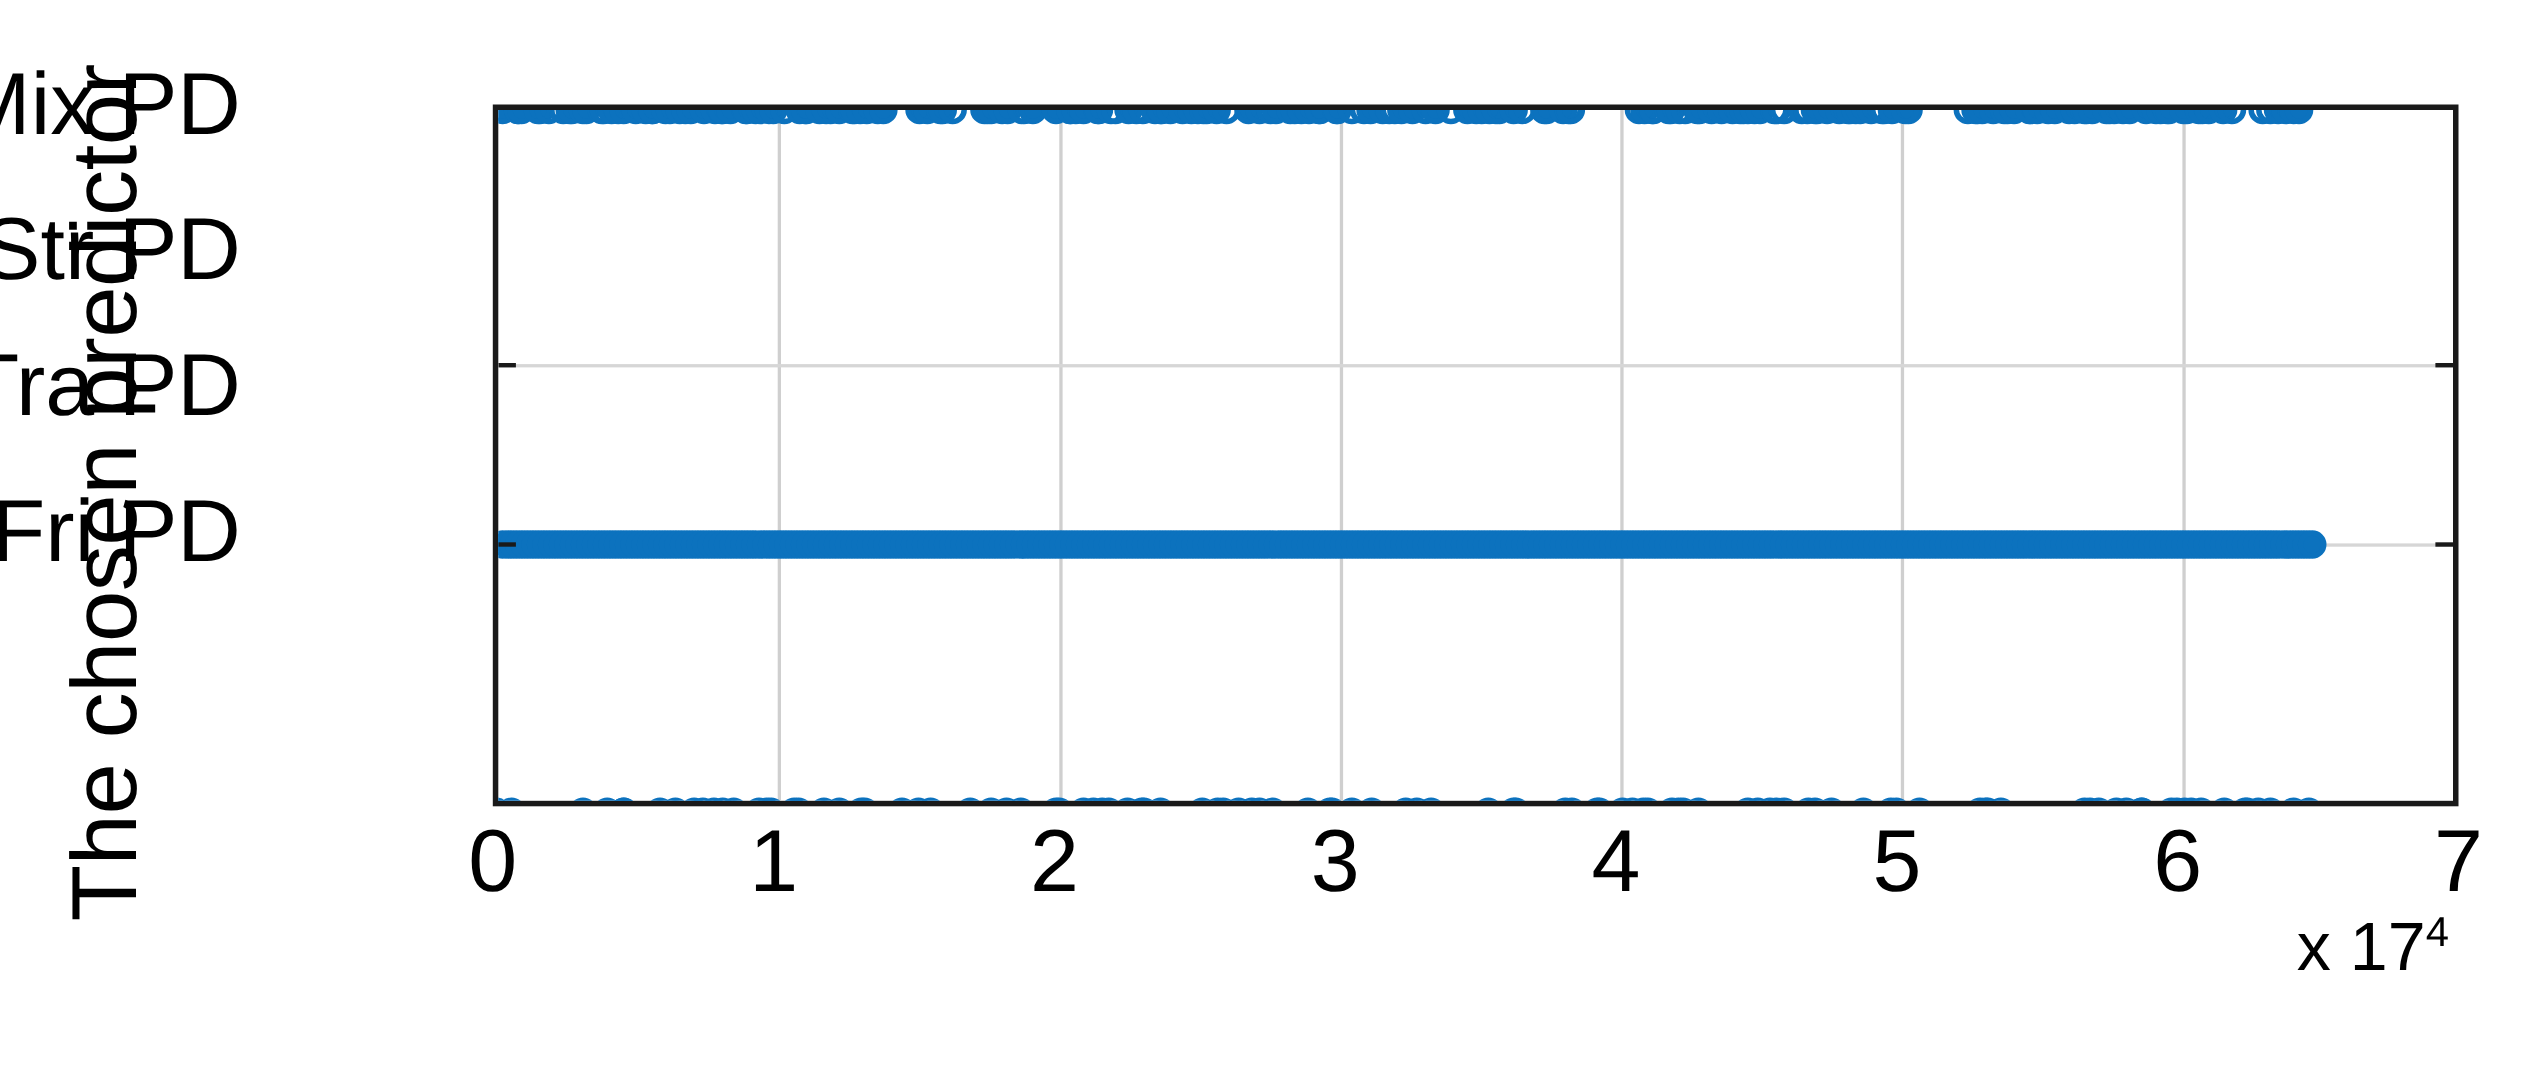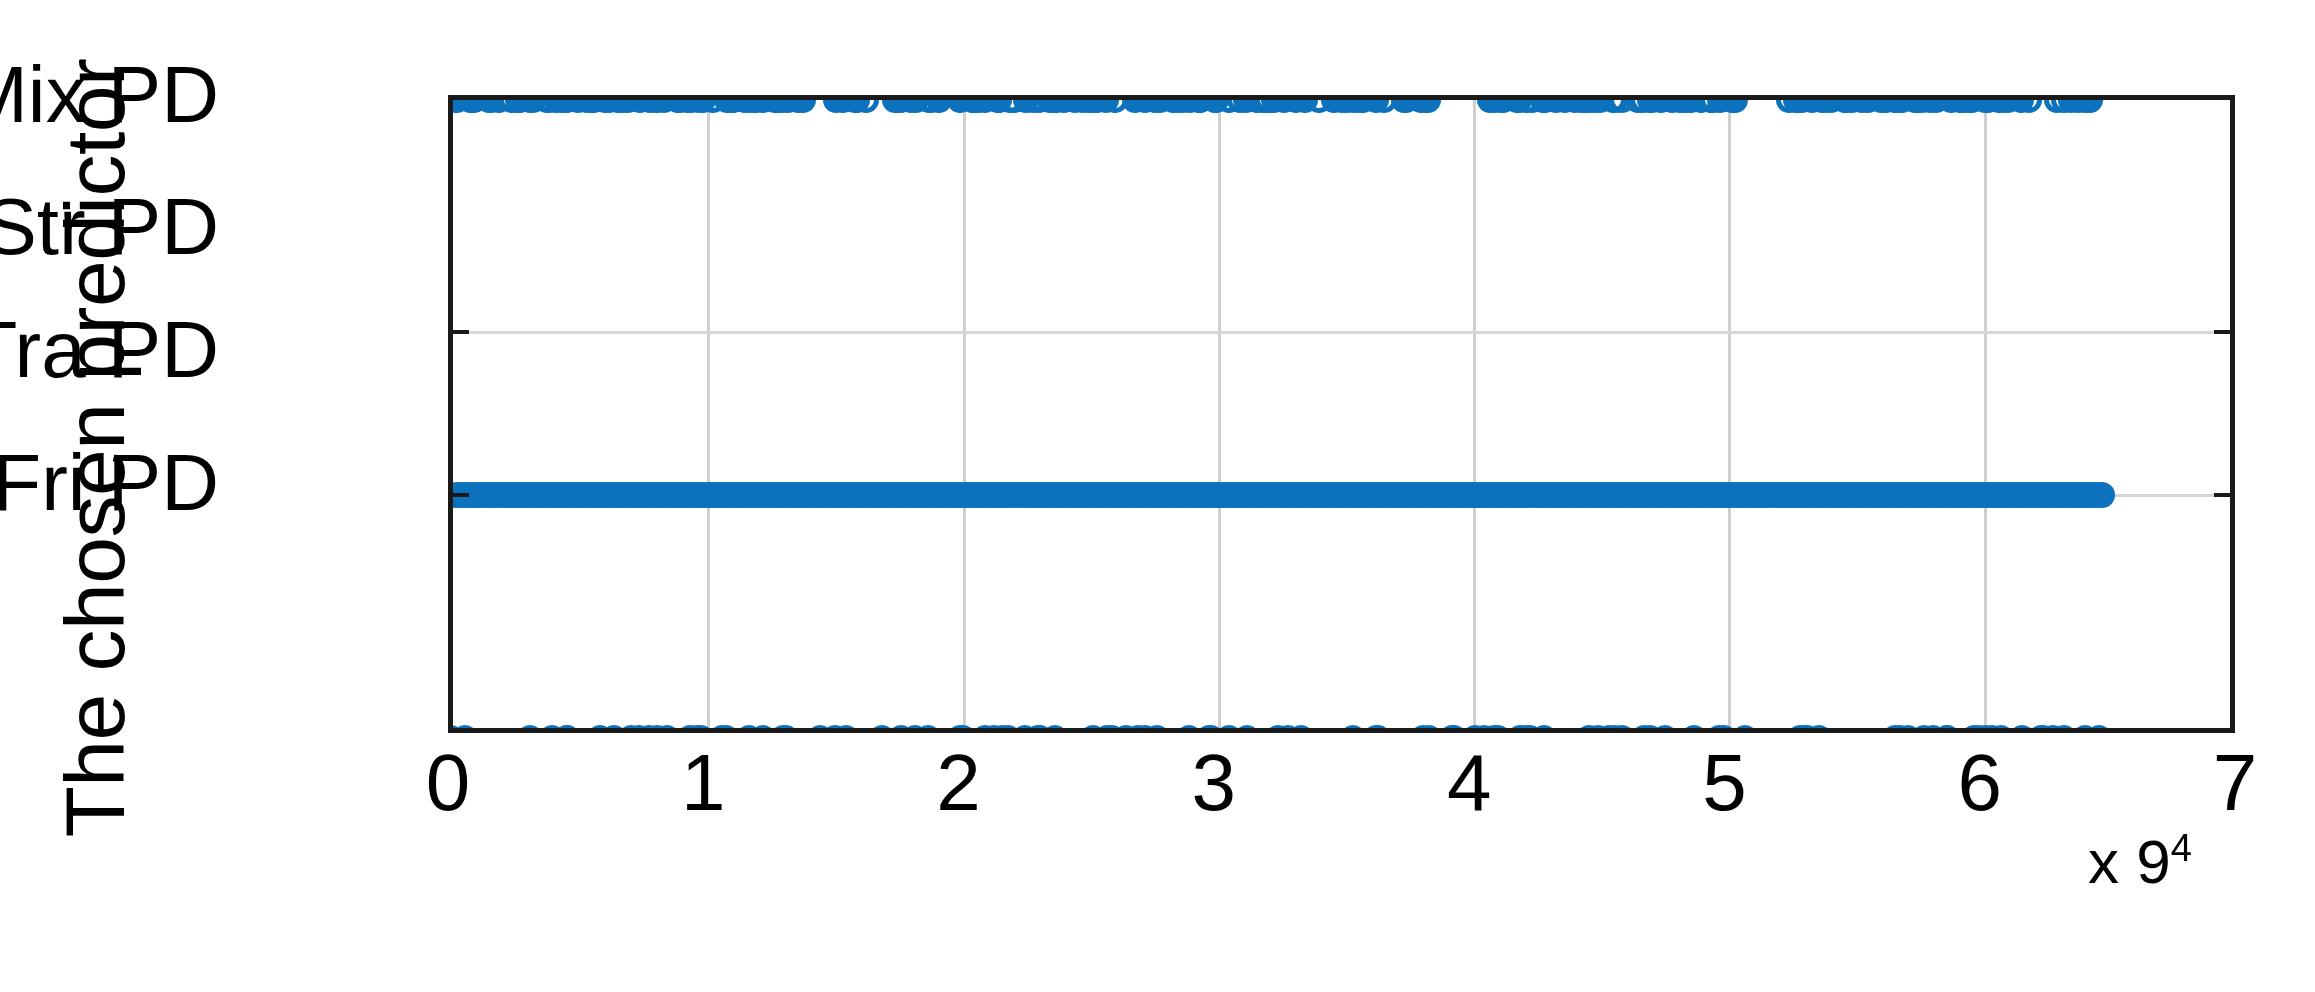--- a/index.html
+++ b/index.html
@@ -740,16 +740,16 @@
       <div class="xtick" style="left: 448px;">0</div>
       <div class="xtick" style="left: 703.286px;">1</div>
       <div class="xtick" style="left: 958.571px;">2</div>
       <div class="xtick" style="left: 1213.86px;">3</div>
       <div class="xtick" style="left: 1469.14px;">4</div>
       <div class="xtick" style="left: 1724.43px;">5</div>
       <div class="xtick" style="left: 1979.71px;">6</div>
       <div class="xtick" style="left: 2235px;">7</div>
     </div>
 
-  <div id="exp"><span>x 9</span><sup>4</sup></div>
+  <div id="exp"><span>x 17</span><sup>4</sup></div>
 
 
 </div>
 
 </body></html>

